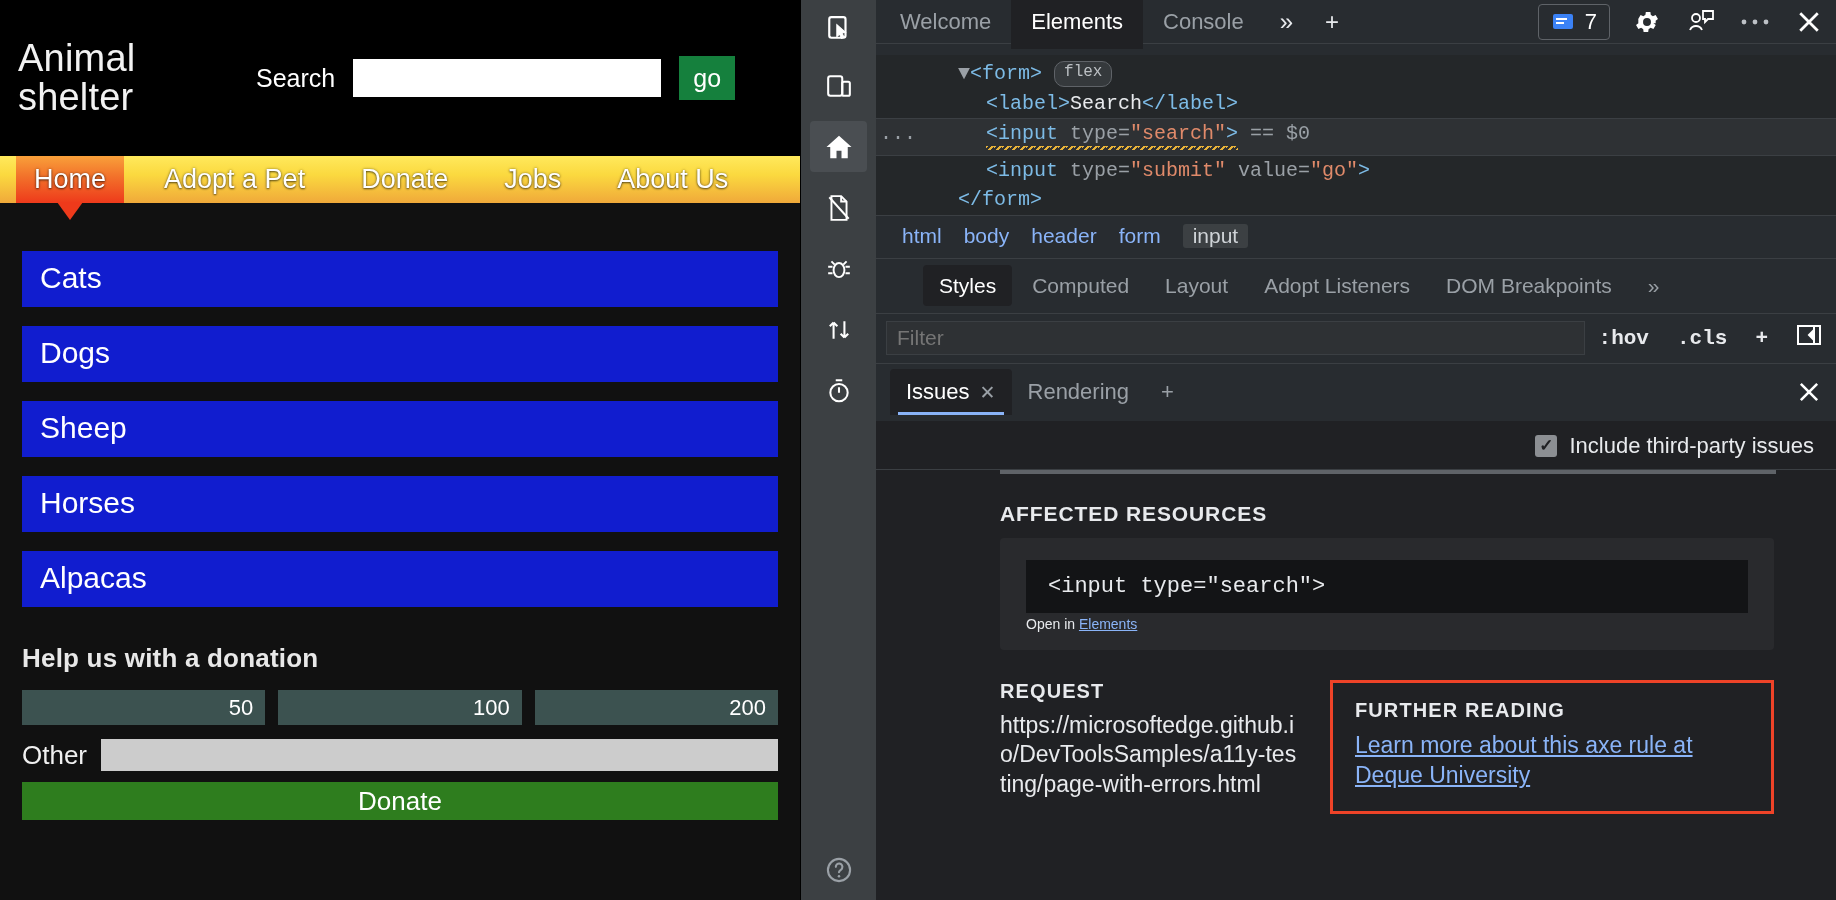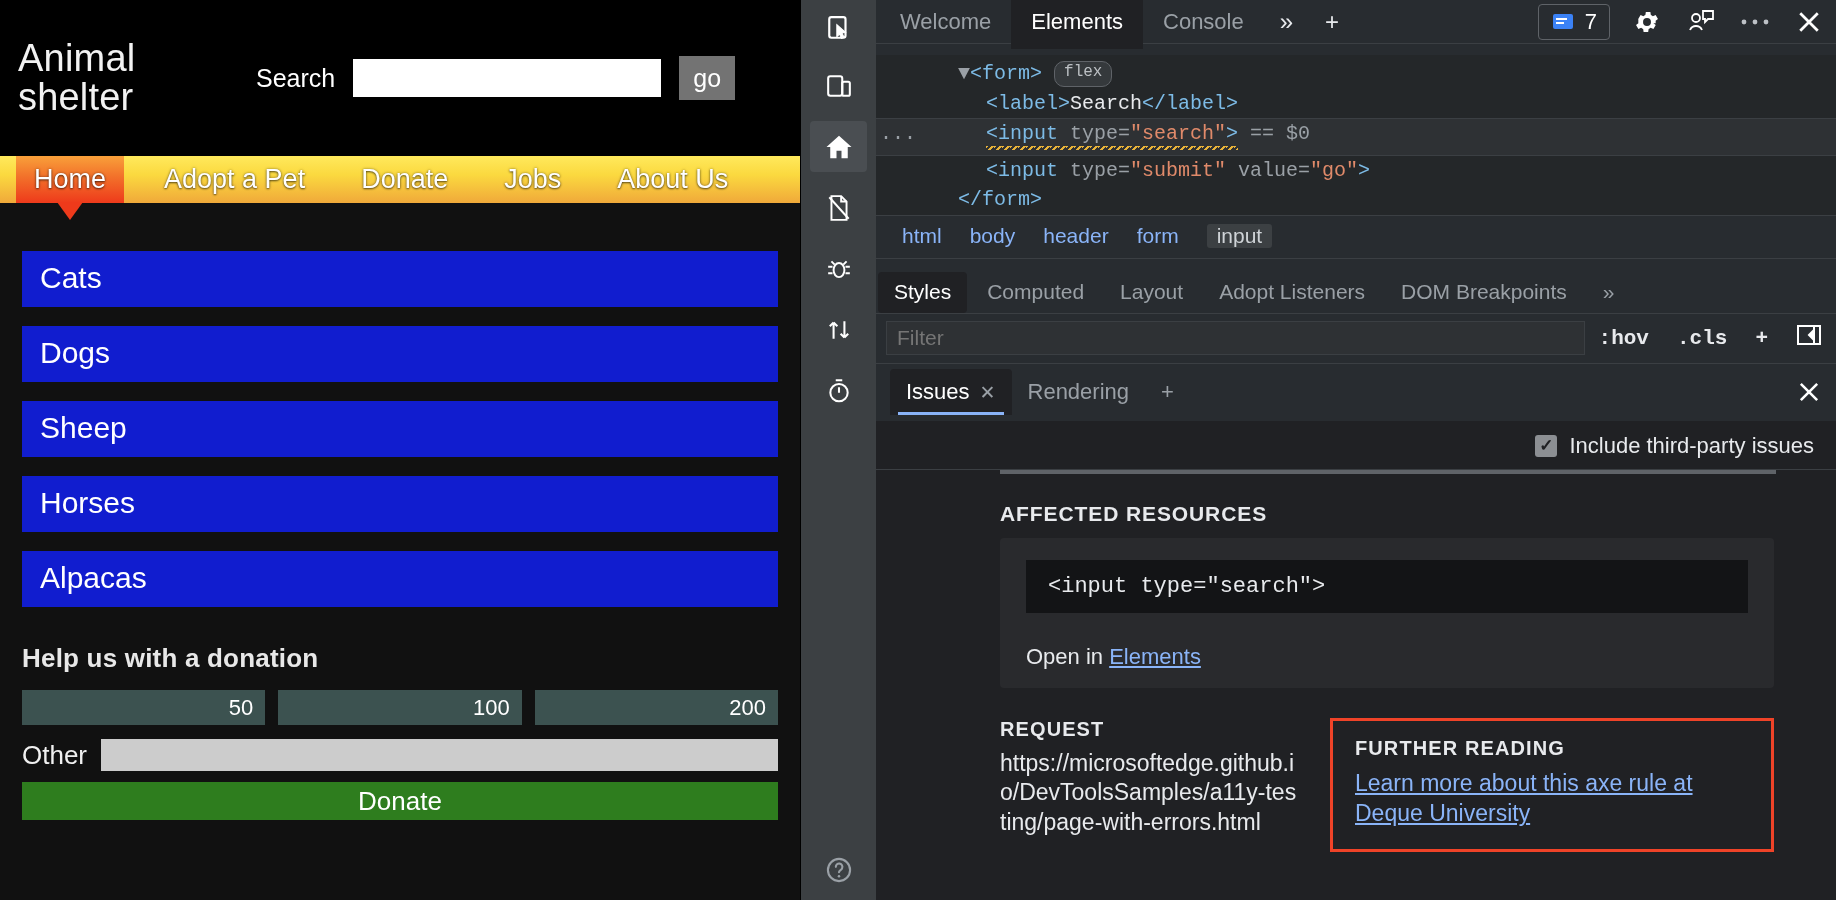--- a/index.html
+++ b/index.html
@@ -28,21 +28,21 @@
     color: #f2f2f2; font-size: 38px; line-height: 1.02;
     font-weight: 400; width: 210px; letter-spacing: .2px;
   }
   .search-form { display: flex; align-items: center; gap: 18px; margin-left: 28px; }
   .search-label { color: #fff; font-size: 25px; }
   .search-input {
     width: 308px; height: 38px; background: #fff; border: none;
     font-size: 17px; padding: 0 6px; font-family: "Liberation Sans", sans-serif;
   }
   .go-btn {
-    background: #737373; color: #fff; border: none;
+    background: #15803d; color: #fff; border: none;
     width: 56px; height: 44px; font-size: 25px;
     font-family: "Liberation Sans", sans-serif; cursor: pointer;
   }
 
   .nav {
     height: 47px; display: flex; align-items: stretch;
     background: linear-gradient(180deg,#ffe95c 0%, #fbd93f 40%, #f0a93a 100%);
     position: relative;
     gap: 24px;
   }
@@ -157,30 +157,30 @@
     padding: 0 9px; font-size: 16px; background: #35393c;
     font-family: "Liberation Mono", monospace;
   }
   .squiggle {
     border-bottom: 3px solid transparent;
     background-image: repeating-linear-gradient(135deg,#e8b339 0 2px,transparent 2px 4px);
     background-size: 8px 4px; background-repeat: repeat-x;
     background-position: bottom left; padding-bottom: 3px;
   }
   .breadcrumb {
-    display: flex; gap: 28px; padding: 8px 20px 10px 26px;
+    display: flex; gap: 22px; padding: 8px 20px 10px 26px;
     background: #282c30; border-top: 1px solid #3b3f43;
     font-size: 21px;
   }
   .crumb { color: #8ab4f8; cursor: pointer; }
   .crumb.sel { background: #3c4043; color: #cfd3d7; padding: 0 10px; border-radius: 3px; }
 
   .styles-bar {
-    height: 55px; display: flex; align-items: flex-end;
-    border-top: 1px solid #3b3f43; background: #282c30;
+    height: 55px; display: flex; align-items: center;
+    border-top: 1px solid #3b3f43; background: #282c30; padding-left: 45px;
   }
   .styles-tabs { display: flex; align-items: center; }
   .stab {
     padding: 0 16px; height: 41px; display: flex; align-items: center;
     color: #9aa0a6; font-size: 21px; cursor: pointer; border-radius: 4px;
     margin: 0 2px;
   }
   .stab.active { background: #202124; color: #fff; }
   .filter-row {
     height: 50px; display: flex; align-items: center; gap: 0;
@@ -232,21 +232,21 @@
     letter-spacing: .9px; margin: 28px 0 12px 0;
   }
   .affected-card {
     background: #292a2d; border-radius: 4px; padding: 22px 26px 18px 26px;
     margin-right: 62px;
   }
   .code-block {
     background: #131416; padding: 14px 22px; color: #e8eaed;
     font-family: "Liberation Mono", monospace; font-size: 22px;
   }
-  .open-in { margin-top: 31px; font-size: 22px; color: #e8eaed; }
+  .open-in { margin-top: 3px; font-size: 14px; color: #e8eaed; }
   .open-in a { color: #8ab4f8; text-decoration: underline; cursor: pointer; }
   .two-col { display: flex; gap: 30px; margin-top: 30px; margin-right: 62px; }
   .req-col { width: 300px; }
   .col-title {
     font-size: 20px; font-weight: bold; letter-spacing: 1.1px;
     color: #e8eaed; margin-bottom: 8px;
   }
   .req-url {
     font-size: 23px; color: #e8eaed; line-height: 1.28;
     word-break: break-all;

